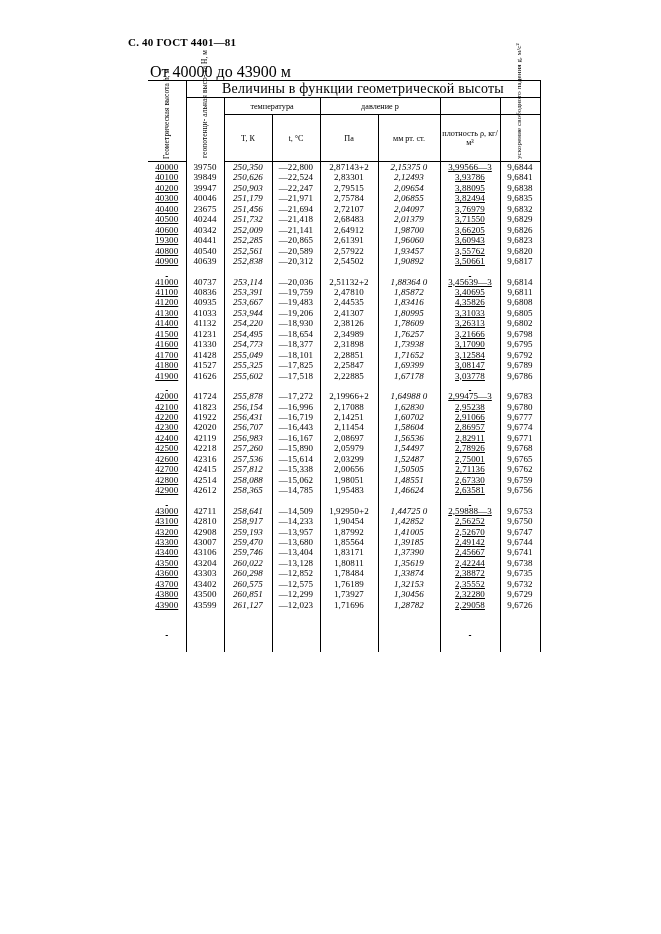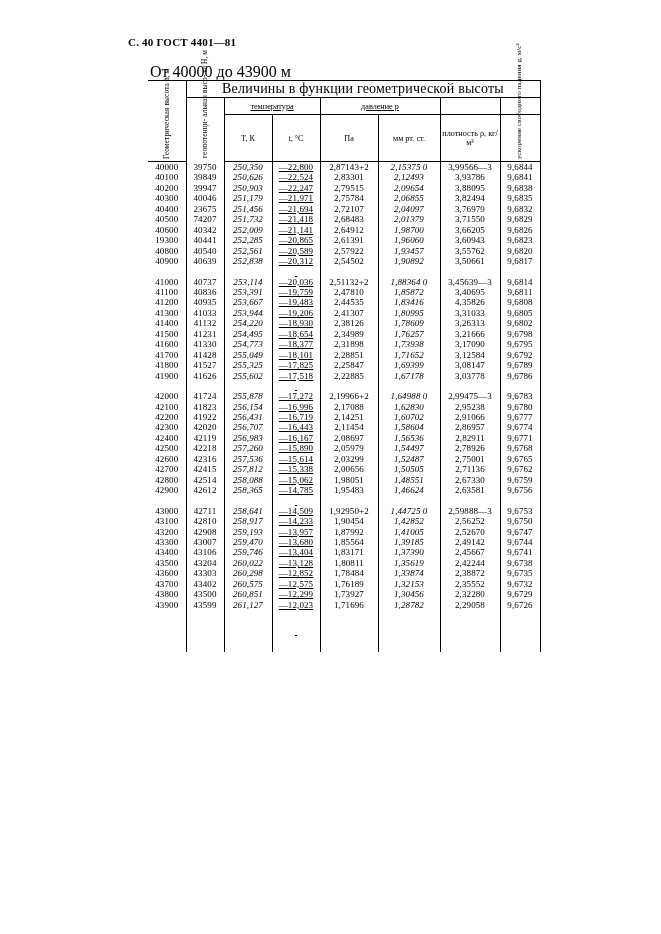--- a/index.html
+++ b/index.html
@@ -64,21 +64,20 @@
     border-top: 1.6px solid #000;
     border-bottom: 0.8px solid #000;
     height: 15px;
     font-size: 14px;
     letter-spacing: 0.2px;
   }
   .hdr-grp {
     border-bottom: 0.8px solid #000;
     height: 13px;
     font-size: 8.2px;
-    text-decoration: underline;
   }
   .hdr-unit {
     height: 46px;
     font-size: 8.2px;
     border-bottom: 1.2px solid #000;
   }
   .hdr-blank {
     border-bottom: 0;
   }
   .vcell {
@@ -122,27 +121,27 @@
   .gap td {
     height: 10px;
     line-height: 10px;
   }
   .tail td {
     height: 42px;
     border-bottom: 0;
   }
 
   
-  .c-h   { text-align: right; padding-right: 2px; }
+  .c-h   { text-align: right; padding-right: 2px; text-decoration: underline; }
   .c-H   { text-align: right; padding-right: 3px; }
   .c-T   { text-align: left;  padding-left: 8px; font-style: italic; }
-  .c-t   { text-align: right; padding-right: 7px; text-decoration: underline; }
+  .c-t   { text-align: right; padding-right: 7px; }
   .c-pa  { text-align: left;  padding-left: 5px; }
   .c-mm  { text-align: left;  padding-left: 8px; font-style: italic; }
-  .c-rho { text-align: left;  padding-left: 7px; }
+  .c-rho { text-align: left;  padding-left: 7px; text-decoration: underline; }
   .c-g   { text-align: left;  padding-left: 8px; }
 </style>
 </head>
 <body>
 
 <div class="page">
 
   <div class="page-header">С. 40 ГОСТ 4401—81</div>
   <div class="range-caption">От 40000 до 43900 м</div>
 
@@ -239,21 +238,21 @@
             <td class="c-H r">23675</td>
             <td class="c-T r">251,456</td>
             <td class="c-t r">—21,694</td>
             <td class="c-pa r">2,72107</td>
             <td class="c-mm r">2,04097</td>
             <td class="c-rho r">3,76979</td>
             <td class="c-g r">9,6832</td>
           </tr>
           <tr class="drow">
             <td class="c-h r">40500</td>
-            <td class="c-H r">74207</td>
+            <td class="c-H r">40244</td>
             <td class="c-T r">251,732</td>
             <td class="c-t r">—21,418</td>
             <td class="c-pa r">2,68483</td>
             <td class="c-mm r">2,01379</td>
             <td class="c-rho r">3,71550</td>
             <td class="c-g r">9,6829</td>
           </tr>
           <tr class="drow">
             <td class="c-h r">40600</td>
             <td class="c-H r">40342</td>

